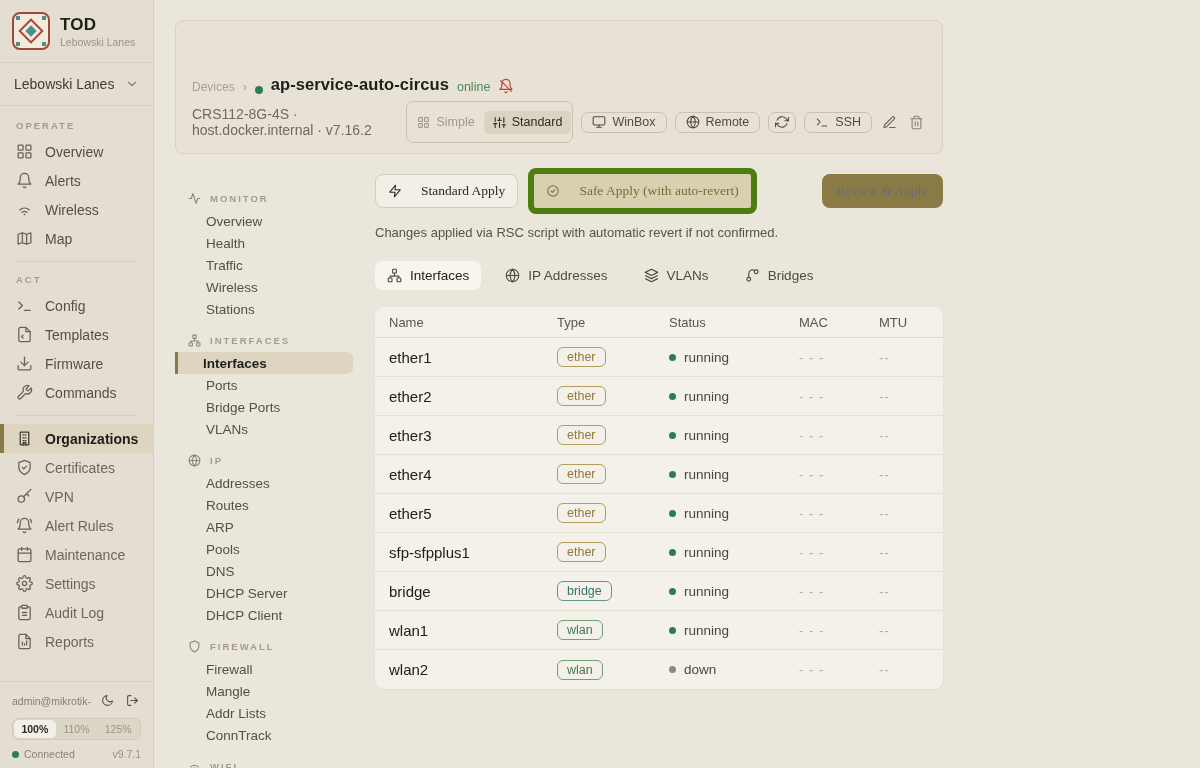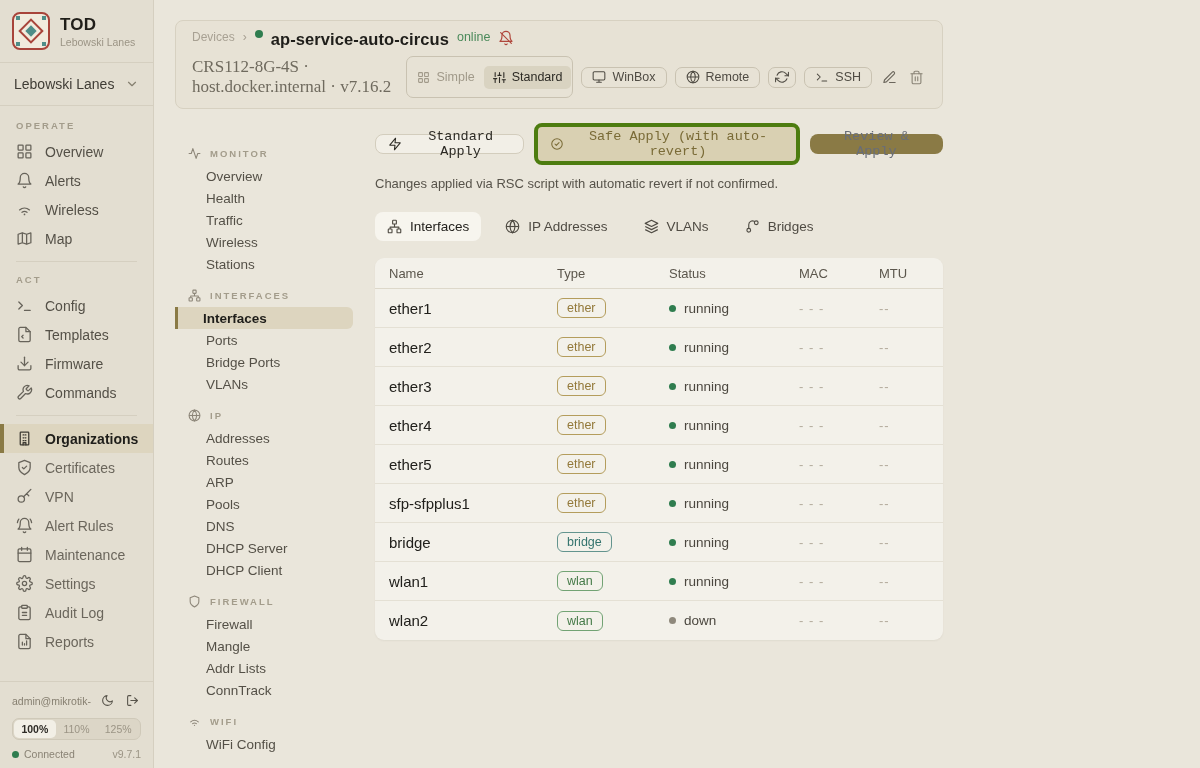--- a/index.html
+++ b/index.html
@@ -54,31 +54,31 @@
   .zoom-opt.sel { background:#f2efe6; color:#2e2b26; font-weight:700; }
   .foot-row2 { display:flex; align-items:center; gap:5px; margin-top:8px; font-size:10.5px; color:#8a8375; }
   .foot-ver { margin-left:auto; color:#9b9485; }
 
   
   .main { flex:1; padding:20px 0 0 21px; }
   .device-card {
     width:768px; background:#e7e2d5; border:1px solid #d7d1c1; border-radius:8px;
     padding:9px 16px 10px;
   }
-  .crumb-row { display:flex; align-items:flex-start; gap:8px; }
+  .crumb-row { display:flex; align-items:flex-end; gap:8px;margin-top:45px; }
   .crumb-root { font-size:12px; color:#a8a193; }
   .crumb-sep { font-size:12px; color:#a8a193; }
   .dot { width:8px; height:8px; border-radius:50%; flex:none; }
   .dot-green { background:#2f7d4f; }
   .dot-gray { background:#8f897c; }
   .device-name { font-size:16.5px; font-weight:700; color:#1f1e1a; letter-spacing:0.1px; }
   .online-label { font-size:12.5px; color:#4a8a5a; }
   .bell-off { color:#b0473c; }
   .meta-row { display:flex; align-items:center; margin-top:7px; }
-  .device-meta { font-family:Liberation Serif, serif; font-size:17px; color:#6f6a5e; }
+  .device-meta { font-family:Liberation Sans, sans-serif; font-size:14px; color:#6f6a5e; }
   .hdr-actions { margin-left:auto; display:flex; align-items:center; gap:8px; }
   .seg { display:flex; align-items:center; border:1px solid #c9c2b1; border-radius:7px; padding:1px; height:42px; }
   .seg-opt { display:flex; align-items:center; gap:6px; padding:0 9px; height:23px; font-size:12.5px; color:#a19a8a; border-radius:5px; background:none; border:none; font-family:inherit; cursor:pointer; }
   .seg-opt.sel { background:#d9d3c1; color:#2c2a24; font-weight:500; }
   .hbtn {
     display:flex; align-items:center; gap:6px; height:21px; padding:0 10px;
     border:1px solid #c9c2b1; border-radius:7px; background:transparent;
     font-size:12.5px; color:#4f4b43; font-family:inherit; cursor:pointer;
   }
   .hbtn.iconly { width:28px; padding:0; justify-content:center; }
@@ -95,23 +95,23 @@
   .dn-item {
     padding:3px 10px 3px 28px; height:22px; font-size:13.5px; color:#545047;
     cursor:pointer; border-left:3px solid transparent; border-radius:0 6px 6px 0;
     display:flex; align-items:center; width:178px;
   }
   .dn-item.active { background:#ddd5bf; border-left-color:#8a7a45; color:#1f1e1a; font-weight:700; padding-left:25px; }
 
   
   .panel { width:568px; flex:none; }
   .apply-row { display:flex; align-items:center; gap:10px; }
-  .btn { display:flex; align-items:center; gap:8px; height:20px; border-radius:8px; font-family:Liberation Mono, monospace; font-size:13.5px; cursor:pointer; }
+  .btn { display:flex; align-items:center; gap:19px; height:34px; border-radius:8px; font-family:Liberation Serif, serif; font-size:13.5px; cursor:pointer; }
   .btn-outline { background:#f2efe7; border:1px solid #d3cdbd; color:#2c2a24; padding:0 12px; }
-  .btn-safe { background:#d9d0b2; border:4px solid #4d7c0f; color:#7a6b37; padding:17px 12px; }
+  .btn-safe { background:#d9d0b2; border:6px solid #4d7c0f; color:#7a6b37; padding:17px 12px; }
   .btn-review { background:#8a7a45; border:none; color:#686d78; padding:0 15px; margin-left:auto; font-weight:500; }
   .apply-desc { margin-top:11px; font-size:13px; color:#57534a; }
   .tabs { display:flex; align-items:center; gap:12px; margin-top:21px; }
   .tab { display:flex; align-items:center; gap:8px; padding:7px 12px; border-radius:8px; font-size:13.5px; color:#4f4b43; background:none; border:none; font-family:inherit; cursor:pointer; }
   .tab svg { color:#4f4b43; }
   .tab.active { background:#f7f5ee; color:#23211d; font-weight:500; }
 
   .table { margin-top:17px; background:#f3f1ea; border-radius:9px; overflow:hidden; box-shadow:0 1px 2px rgba(60,55,40,0.06); }
   .tr, .thead { display:grid; grid-template-columns:168px 112px 130px 80px 1fr; align-items:center; padding:8px 14px; }
   .thead { height:31px; font-size:13px; color:#5b564c; border-bottom:1px solid #ddd8ca; }

